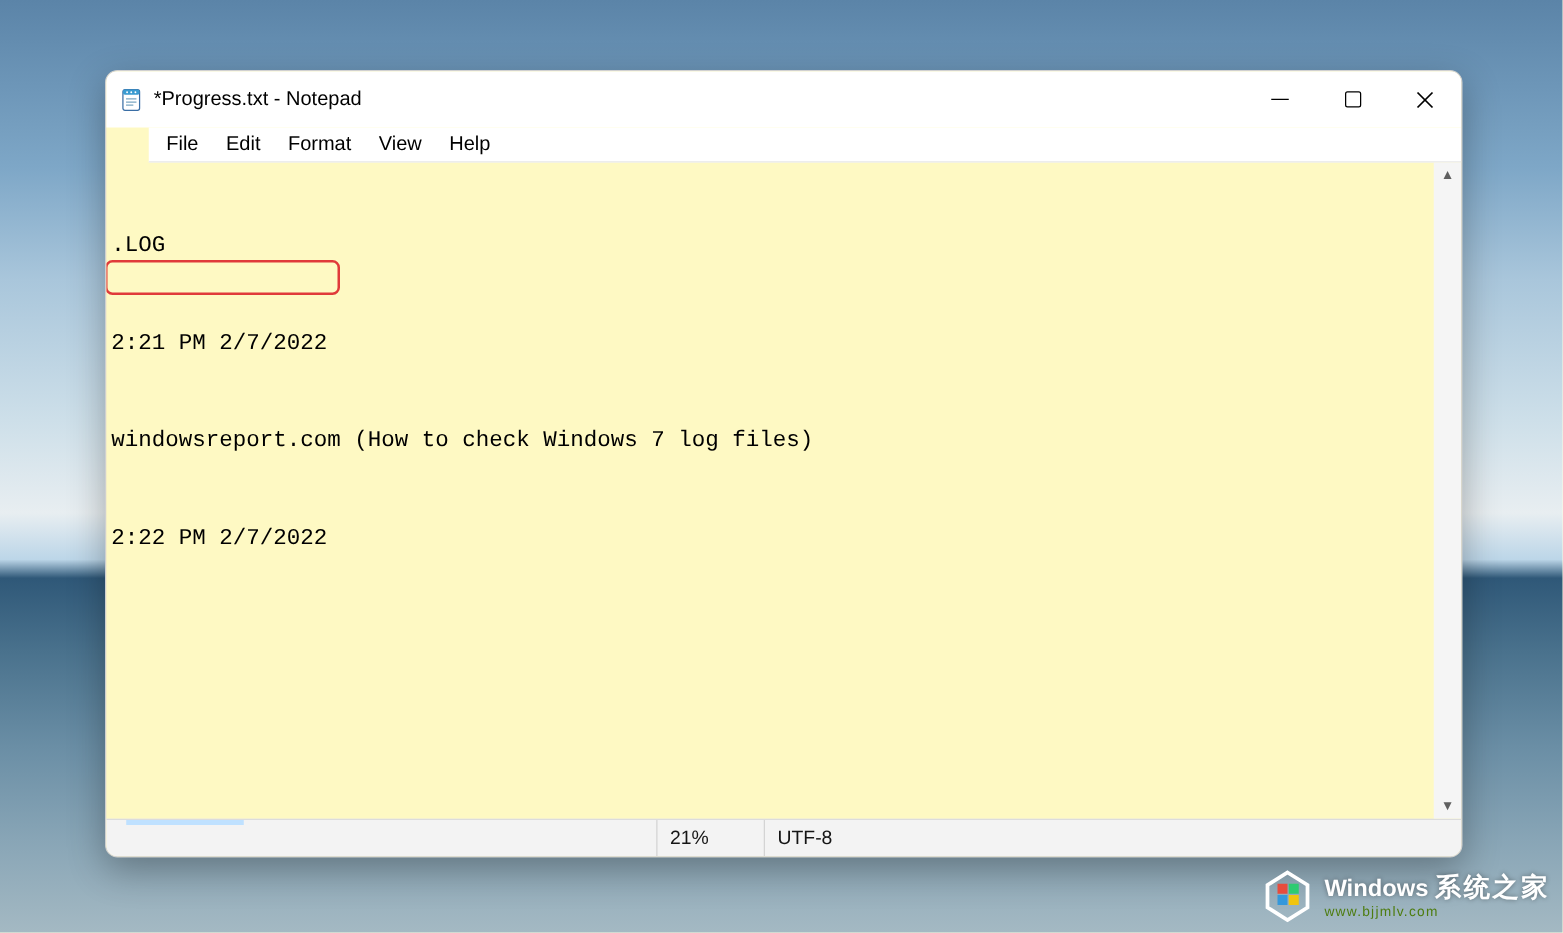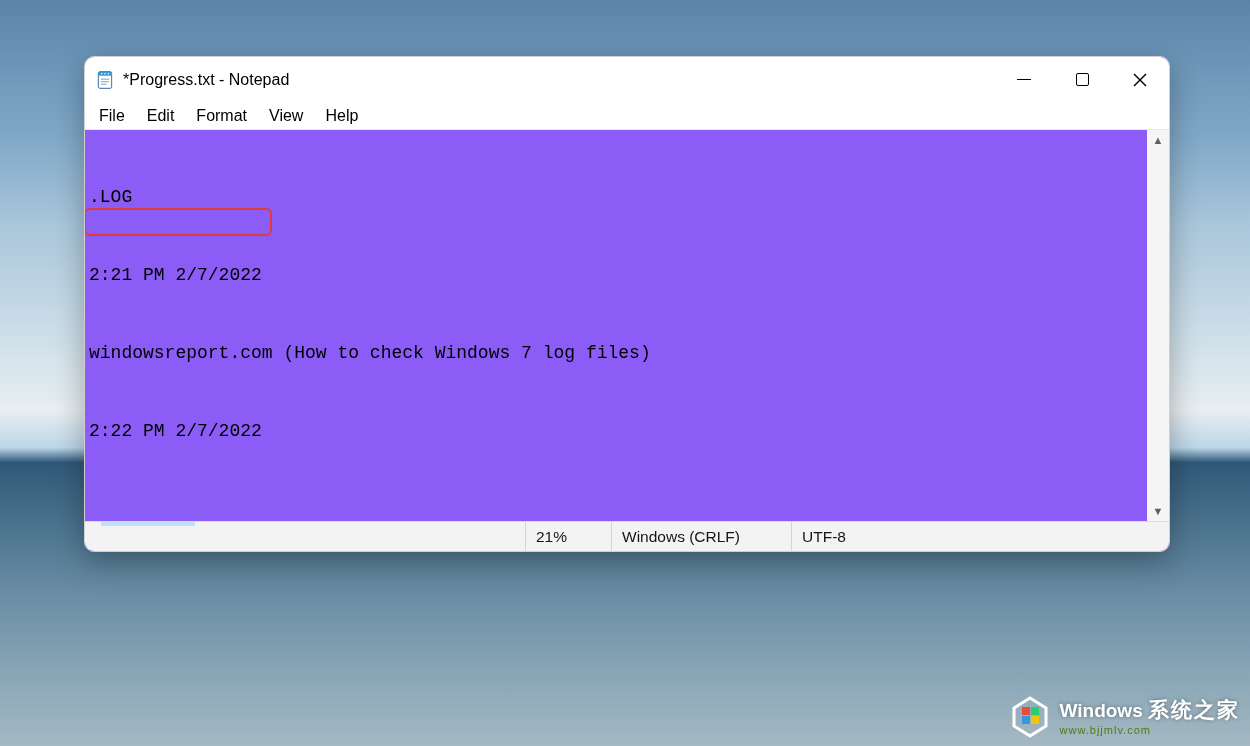--- a/index.html
+++ b/index.html
@@ -10,22 +10,22 @@
       #5b84a8 0%, #7ea7c7 18%, #a9c6db 30%, #cddfe9 45%,
       #e8eef1 55%, #bcd6e8 60%, #2f5878 62%, #4a728d 70%,
       #6a8ea5 80%, #88a5b6 90%, #a4b9c3 100%);
     position: relative;
   }
   .window {
     position: absolute;
     left: 84px;
     top: 56px;
     width: 1086px;
-    height: 496px; 
-    background: #8b5cf6;
+    height: 630px; 
+    background: #fef9c3;
     border: 1px solid #d0d0d0;
     border-radius: 10px;
     box-shadow: 0 10px 30px rgba(0,0,0,0.30);
     display: flex;
     flex-direction: column;
     overflow: hidden;
   }
   
   .titlebar {
     height: 45px;
@@ -60,20 +60,21 @@
   .win-btn .close-x { width: 14px; height: 14px; }
   
   .menubar {
     height: 28px;
     display: flex;
     align-items: center;
     padding: 0 4px;
     background: #ffffff;
     border-bottom: 1px solid #e8e8e8;
     font-size: 16px;
+    margin-left: 34px;
   }
   .menu-item {
     padding: 2px 12px 2px 10px;
     color: #000;
     cursor: default;
   }
   
   .editor-wrap {
     flex: 1;
     display: flex;
@@ -224,21 +225,20 @@
       <div class="arrow up">▲</div>
       <div class="arrow down">▼</div>
     </div>
   </div>
 
   <div class="statusbar">
     <div class="status-pad">
       <div class="selection-sliver"></div>
     </div>
     <div class="status-cell zoom">21%</div>
-    <div class="status-cell eol">Windows (CRLF)</div>
     <div class="status-cell enc">UTF-8</div>
   </div>
 </div>
 
 <div class="watermark">
   <svg width="44" height="44" viewBox="0 0 44 44">
     <polygon points="22,4 38,14 38,32 22,42 6,32 6,14" fill="none" stroke="#ffffff" stroke-width="3"></polygon>
     <rect x="14" y="13" width="8" height="8" fill="#e74c3c"></rect>
     <rect x="23" y="13" width="8" height="8" fill="#2ecc71"></rect>
     <rect x="14" y="22" width="8" height="8" fill="#3498db"></rect>

